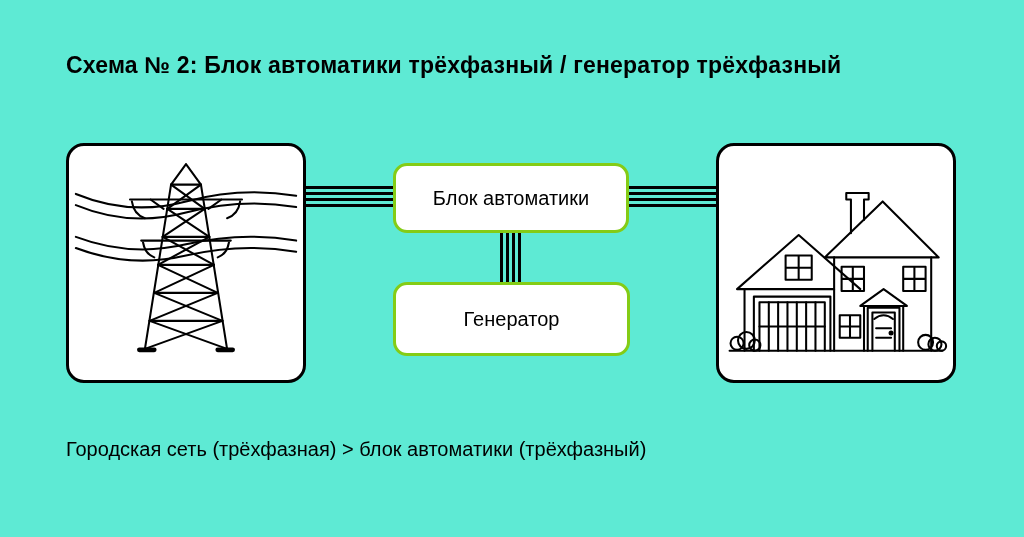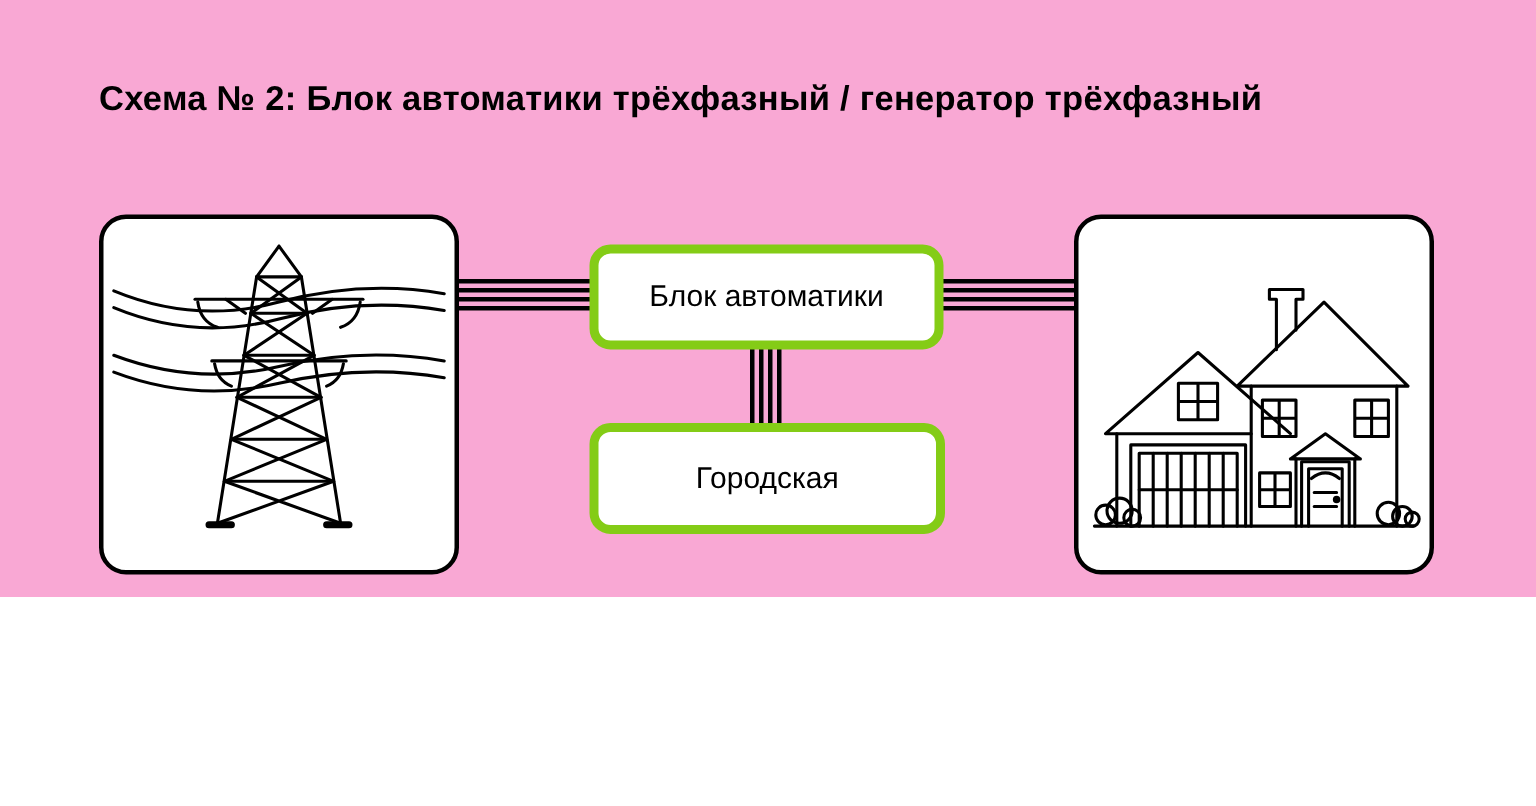--- a/index.html
+++ b/index.html
@@ -1,35 +1,35 @@
 <!DOCTYPE html>
 <html><head>
 <meta charset="utf-8">
 <style>
   html,body{margin:0;padding:0;background:#ffffff;}
   .stage{
-    position:relative;width:1024px;height:398px;background:#f9a8d4;
+    position:relative;width:1024px;height:537px;background:#5eead4;
     font-family:"Liberation Sans","DejaVu Sans",sans-serif;color:#000;
     overflow:hidden;
     text-decoration:underline;
   }
   .title{
     position:absolute;left:66px;top:52px;margin:0;
     font-size:23px;font-weight:700;letter-spacing:0.2px;
   }
   .panel{
     position:absolute;top:143px;width:240px;height:240px;
     border:3px solid #000;border-radius:18px;background:#fff;
     box-sizing:border-box;z-index:2;
   }
   .grid-panel{left:66px;}
   .house-panel{left:716px;}
   .panel svg{display:block;width:100%;height:100%;padding:5px;box-sizing:border-box;}
   .node{
-    position:absolute;border:6px solid #84cc16;border-radius:14px;background:#fff;
+    position:absolute;border:3px solid #84cc16;border-radius:14px;background:#fff;
     display:flex;align-items:center;justify-content:center;
     font-size:20px;box-sizing:border-box;z-index:2;
   }
   .automation{left:393px;top:163px;width:236px;height:70px;}
   .generator{left:393px;top:282px;width:237px;height:74px;}
   .bundle{position:absolute;display:flex;justify-content:space-between;z-index:1;}
   .h-bundle{flex-direction:column;}
   .h-bundle .wire{height:3px;width:100%;background:#000;}
   .v-bundle{flex-direction:row;}
   .v-bundle .wire{width:3px;height:100%;background:#000;}
@@ -75,21 +75,21 @@
 
       <path d="M70 213 H86 M154 213 H170" stroke-width="5"></path>
     </svg>
   </div>
 
   <div class="node automation">
     <span>Блок автоматики</span>
   </div>
 
   <div class="node generator">
-    <span>Городская</span>
+    <span>Генератор</span>
   </div>
 
   <div class="panel house-panel">
     <svg viewBox="0 0 240 240" fill="none" stroke="#000" stroke-width="2.2" stroke-linecap="round" stroke-linejoin="round">
 
       <path d="M6 214 H234"></path>
 
       <path d="M108 114 L170 54 L230 114 M108 114 H230"></path>
 
       <path d="M118 114 V214 M222 114 V214"></path>
@@ -142,15 +142,16 @@
       <div class="wire"></div>
     </div>
   <div class="bundle v-bundle mid-bundle">
       <div class="wire"></div>
       <div class="wire"></div>
       <div class="wire"></div>
       <div class="wire"></div>
     </div>
 
   <div class="notes">
+    <p>Городская сеть (трёхфазная) &gt; блок автоматики (трёхфазный)</p>
   </div>
 
 </div>
 
 </body></html>

